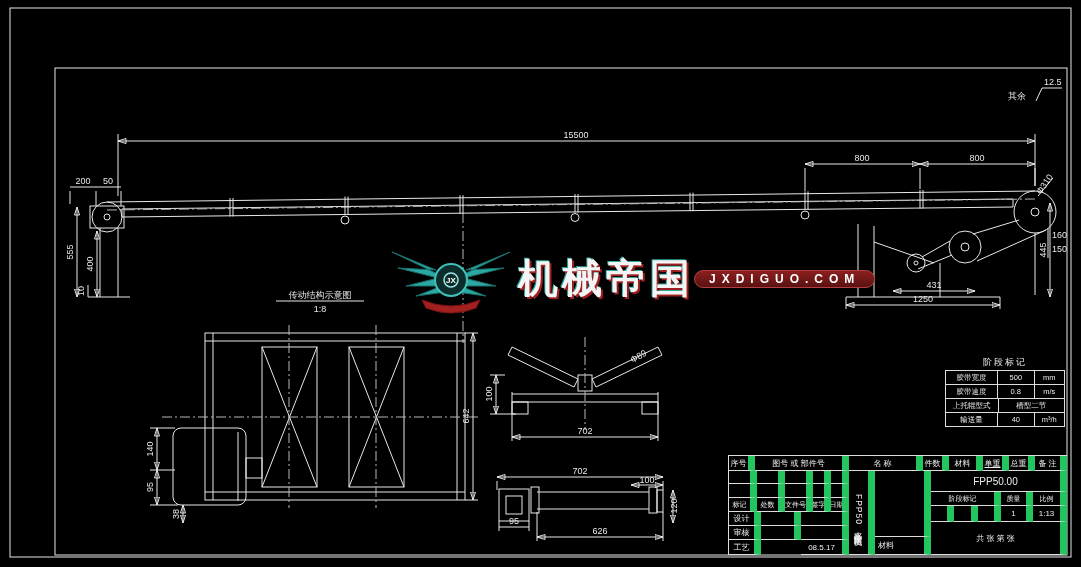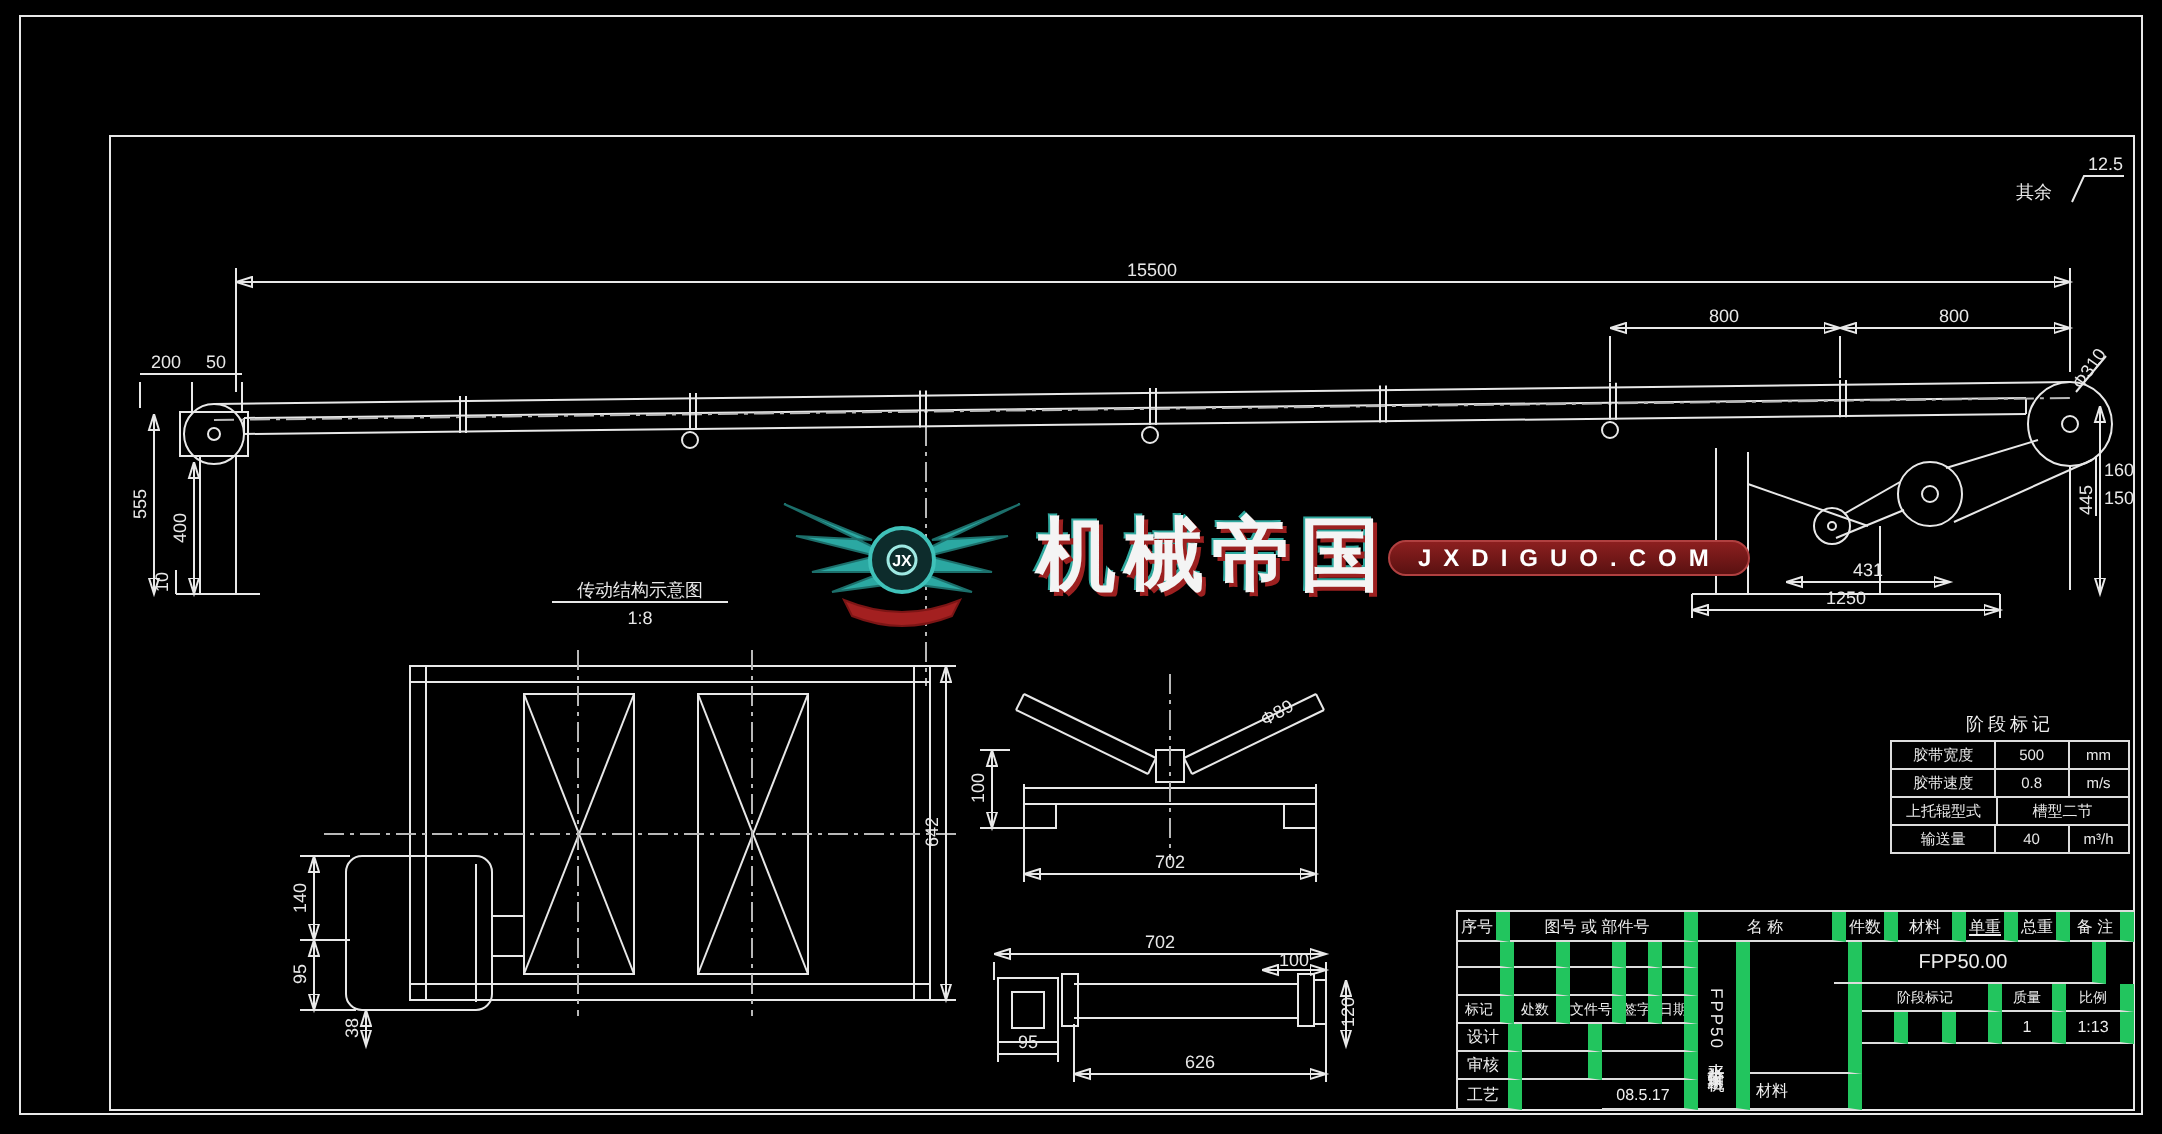--- a/index.html
+++ b/index.html
@@ -328,24 +328,25 @@
   <div class="cell" style="left:0;top:84px;width:32px;height:15px;">工艺</div>
   <div class="cell" style="left:40px;top:84px;width:40px;height:15px;margin-top:40px;">CAD</div>
   <div class="cell" style="left:72px;top:84px;width:48px;height:15px;">08.5.17</div>
 
   <div class="cell" style="left:120px;top:15px;width:26px;height:84px;">
     <span class="vtext">FPP50水平胶带输送机</span>
   </div>
   <div class="cell" style="left:146px;top:15px;width:56px;height:66px;"></div>
   <div class="cell left" style="left:146px;top:81px;width:56px;height:18px;">材料</div>
 
-  <div class="cell" style="left:188px;top:15px;width:136px;height:21px;font-size:10px;text-align:center;">FPP50.00</div>
+  <div class="cell" style="left:202px;top:15px;width:136px;height:21px;font-size:10px;text-align:center;">FPP50.00</div>
   <div class="cell" style="left:202px;top:36px;width:70px;height:14px;font-size:7px;">阶段标记</div>
   <div class="cell" style="left:272px;top:36px;width:32px;height:14px;font-size:7px;">质量</div>
   <div class="cell" style="left:304px;top:36px;width:34px;height:14px;font-size:7px;">比例</div>
   <div class="cell" style="left:202px;top:50px;width:23px;height:16px;"></div>
   <div class="cell" style="left:225px;top:50px;width:24px;height:16px;"></div>
   <div class="cell" style="left:249px;top:50px;width:23px;height:16px;"></div>
   <div class="cell" style="left:272px;top:50px;width:32px;height:16px;">1</div>
   <div class="cell" style="left:304px;top:50px;width:34px;height:16px;">1:13</div>
+  <div class="cell" style="left:202px;top:66px;width:136px;height:33px;">共 张  第 张</div>
 </div>
 
 </div>
 
 </body></html>

